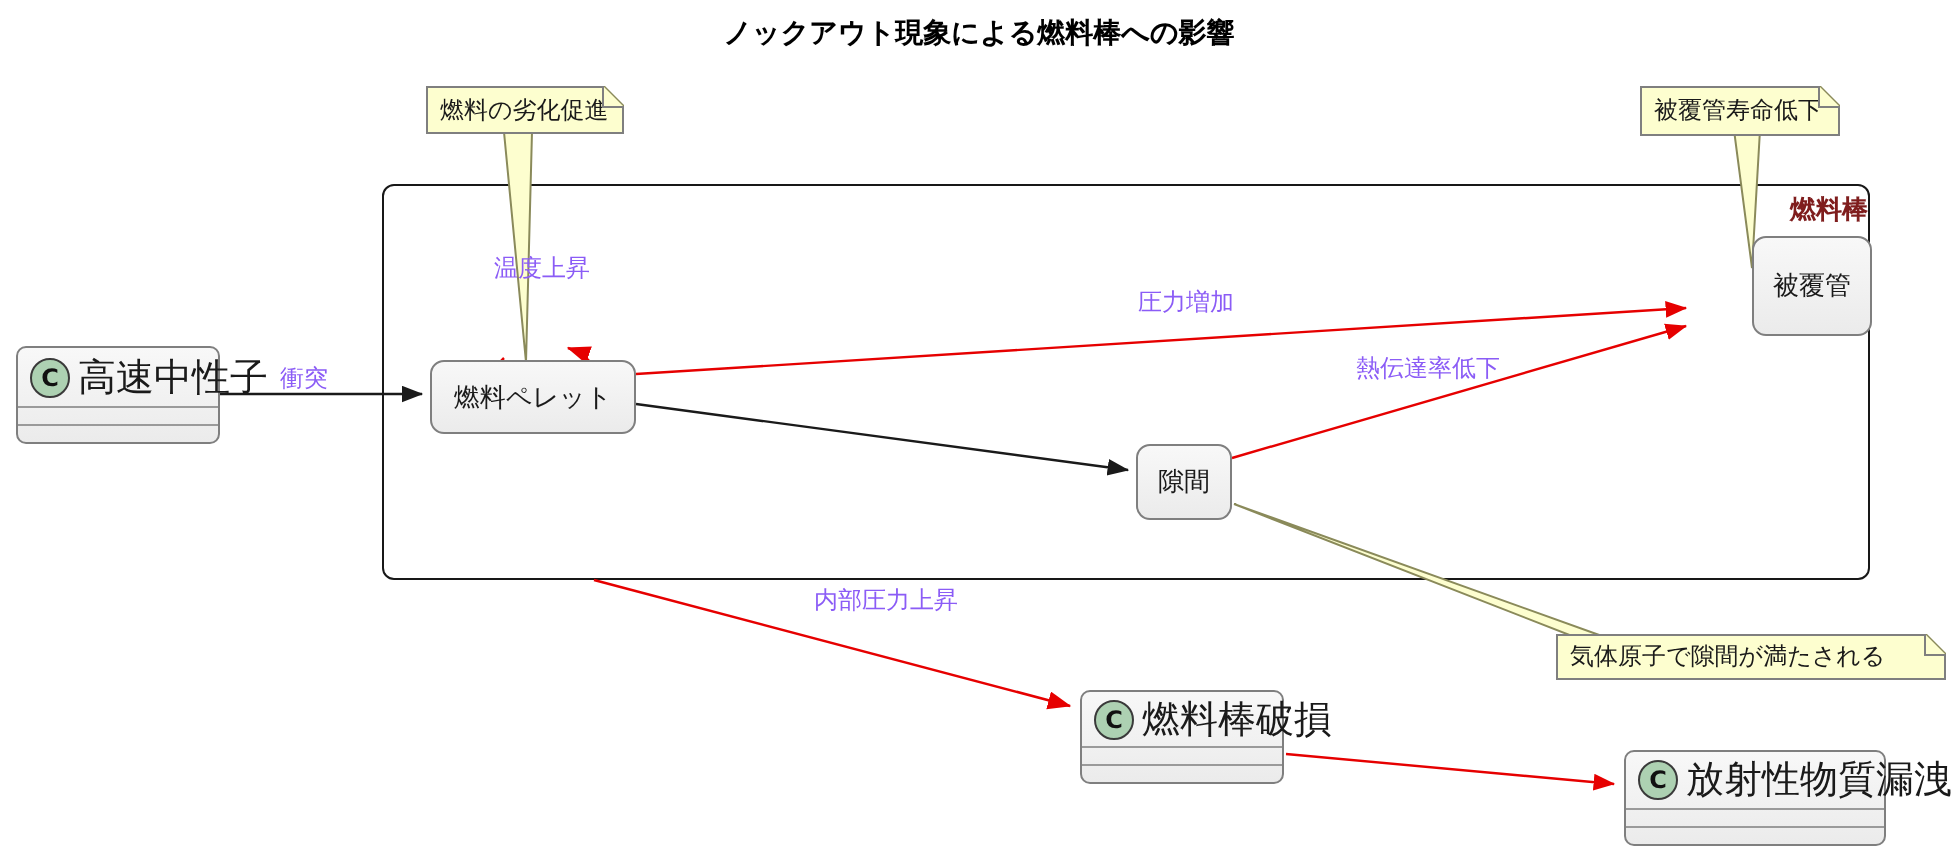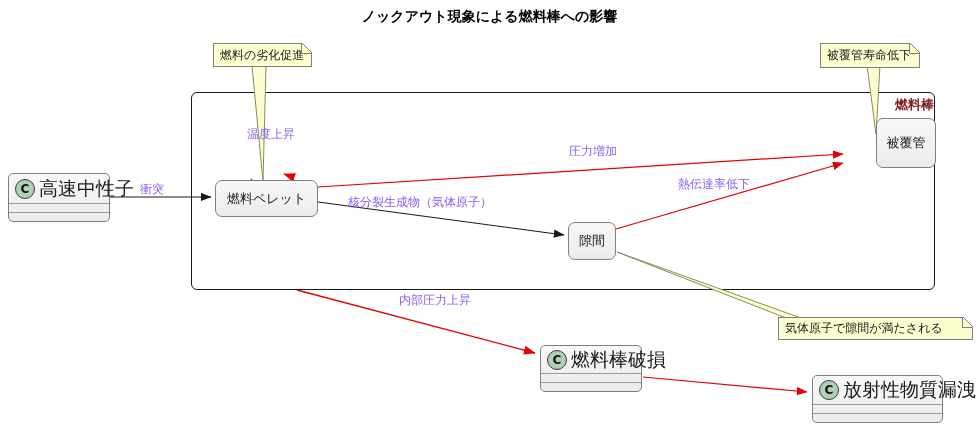--- a/index.html
+++ b/index.html
@@ -141,17 +141,16 @@
   </div>
 
   <div class="abs note" style="left:778px;top:317px;width:195px;height:23px;">
     <span class="fold"></span>
     <span>気体原子で隙間が満たされる</span>
   </div>
 
   <div class="abs edge-label" style="left:130px;top:181px;width:44px;text-align:center;">衝突</div>
   <div class="abs edge-label" style="left:241px;top:126px;width:60px;text-align:center;">温度上昇</div>
   <div class="abs edge-label" style="left:563px;top:143px;width:60px;text-align:center;">圧力増加</div>
-  <div class="abs edge-label" style="left:348px;top:194px;width:165px;text-align:left;">核分裂生成物（気体原子）</div>
   <div class="abs edge-label" style="left:670px;top:176px;width:88px;text-align:center;">熱伝達率低下</div>
-  <div class="abs edge-label" style="left:391px;top:292px;width:88px;text-align:center;">内部圧力上昇</div>
+  <div class="abs edge-label" style="left:391px;top:292px;width:88px;text-align:right;">内部圧力上昇</div>
 
 </div>
 
 </body></html>

